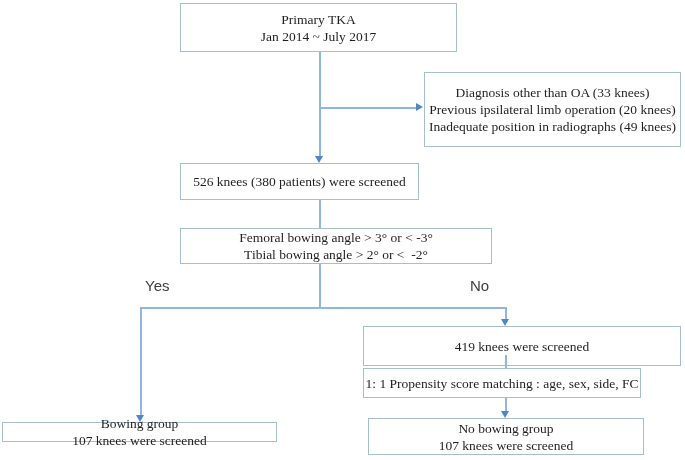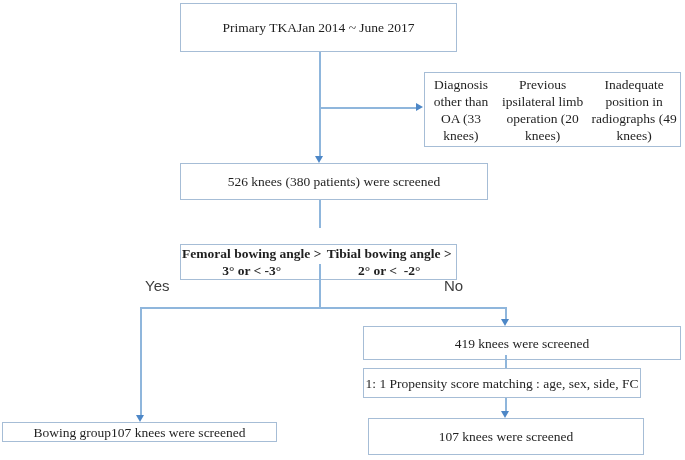--- a/index.html
+++ b/index.html
@@ -14,21 +14,21 @@
     background: #ffffff;
     overflow: hidden;
     font-family: "Liberation Serif", serif;
   }
   .box {
     position: absolute;
     box-sizing: border-box;
     border: 1.6px solid var(--box-border, #a6bdd6);
     background: #ffffff;
     display: flex;
-    flex-direction: row;
+    flex-direction: column;
     justify-content: center;
     align-items: center;
     text-align: center;
     font-size: 13.5px;
     line-height: 17px;
     color: var(--text, #1f1f1f);
   }
   .box-line {
     white-space: pre-wrap;
   }
@@ -61,23 +61,23 @@
   .branch-label {
     position: absolute;
     font-family: "Liberation Sans", sans-serif;
     font-size: 15px;
     color: var(--label-text, #3d3d3d);
   }
 
   
   #box-primary     { left: 180px; top: 3px;   width: 277px; height: 49px; }
   #box-exclusion   { left: 424px; top: 72px;  width: 257px; height: 75px; align-items: center; }
-  #box-screened    { left: 180px; top: 163px; width: 308px; height: 37px; }
-  #box-criteria    { left: 180px; top: 244px; width: 277px; height: 36px; font-weight: bold; }
-  #box-knees419    { left: 363px; top: 326px; width: 318px; height: 34px; }
+  #box-screened    { left: 180px; top: 163px; width: 239px; height: 37px; }
+  #box-criteria    { left: 180px; top: 228px; width: 312px; height: 36px; }
+  #box-knees419    { left: 363px; top: 326px; width: 318px; height: 40px; }
   #box-propensity  { left: 363px; top: 368px; width: 278px; height: 30px; }
   #box-bowing      { left: 2px;   top: 422px; width: 275px; height: 20px; }
   #box-no-bowing   { left: 368px; top: 418px; width: 276px; height: 37px; }
 
   
   #v-primary-screened      { left: 319px; top: 52px;  height: 105px; }
   #a-primary-screened      { left: 315px; top: 156px; }
   #h-exclusion             { left: 320px; top: 107px; width: 96px; }
   #a-exclusion             { left: 416px; top: 103px; }
   #v-screened-criteria     { left: 319px; top: 200px; height: 28px; }
@@ -85,30 +85,30 @@
   #h-branch                { left: 140px; top: 307px; width: 366px; }
   #v-branch-left           { left: 140px; top: 307px; height: 108px; }
   #a-branch-left           { left: 136px; top: 415px; }
   #v-branch-right          { left: 505px; top: 307px; height: 12px; }
   #a-branch-right          { left: 501px; top: 319px; }
   #v-419-propensity        { left: 505px; top: 355px; height: 13px; }
   #v-propensity-nobowing   { left: 505px; top: 398px; height: 13px; }
   #a-propensity-nobowing   { left: 501px; top: 411px; }
 
   #label-yes { left: 145px; top: 277px; }
-  #label-no  { left: 444px; top: 277px; }
+  #label-no  { left: 470px; top: 277px; }
 </style>
 </head>
 <body>
 
 <div id="stage">
 
   <div class="box" id="box-primary">
     <div class="box-line">Primary TKA</div>
-    <div class="box-line">Jan 2014 ~ June 2017</div>
+    <div class="box-line">Jan 2014 ~ July 2017</div>
   </div>
 
   <div class="box" id="box-exclusion">
     <div class="box-line">Diagnosis other than OA (33 knees)</div>
     <div class="box-line">Previous ipsilateral limb operation (20 knees)</div>
     <div class="box-line">Inadequate position in radiographs (49 knees)</div>
   </div>
 
   <div class="box" id="box-screened">
     <div class="box-line">526 knees (380 patients) were screened</div>
@@ -126,20 +126,21 @@
   <div class="box" id="box-propensity">
     <div class="box-line">1: 1 Propensity score matching : age, sex, side, FC</div>
   </div>
 
   <div class="box" id="box-bowing">
     <div class="box-line">Bowing group</div>
     <div class="box-line">107 knees were screened</div>
   </div>
 
   <div class="box" id="box-no-bowing">
+    <div class="box-line">No bowing group</div>
     <div class="box-line">107 knees were screened</div>
   </div>
 
   <div class="vline" id="v-primary-screened"></div>
   <div class="arrow-down" id="a-primary-screened"></div>
 
   <div class="hline" id="h-exclusion"></div>
   <div class="arrow-right" id="a-exclusion"></div>
 
   <div class="vline" id="v-screened-criteria"></div>

